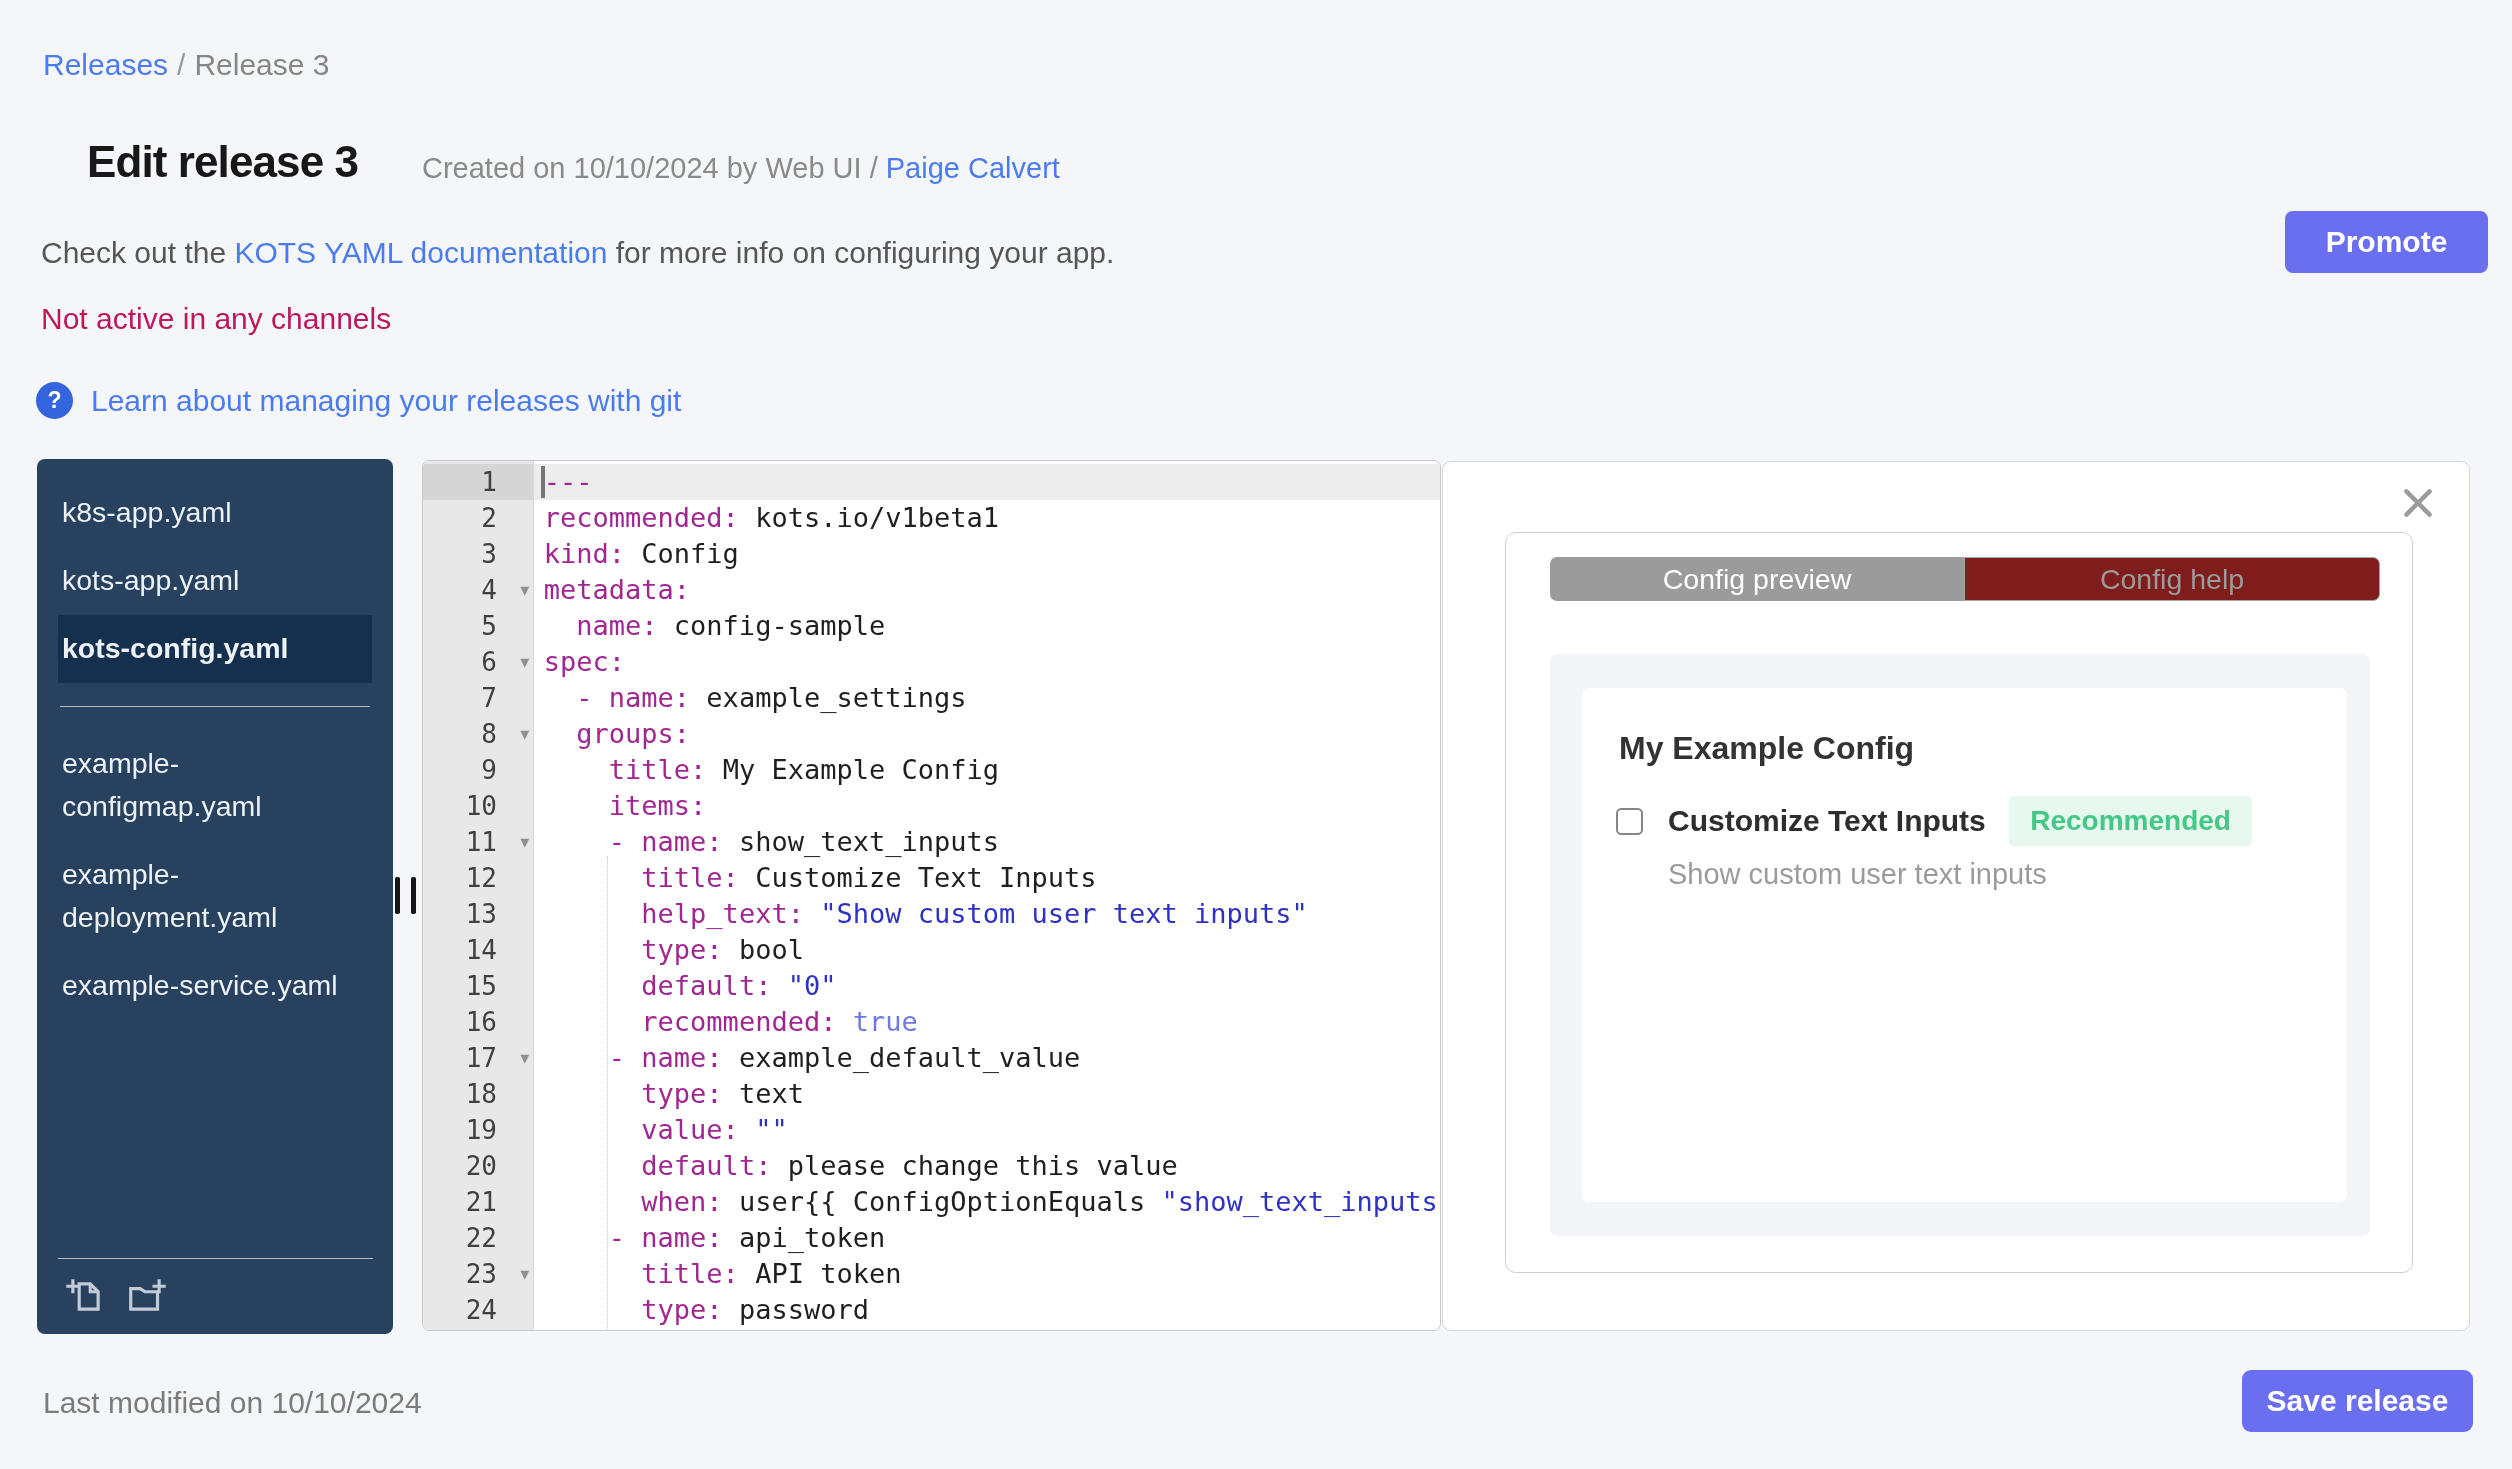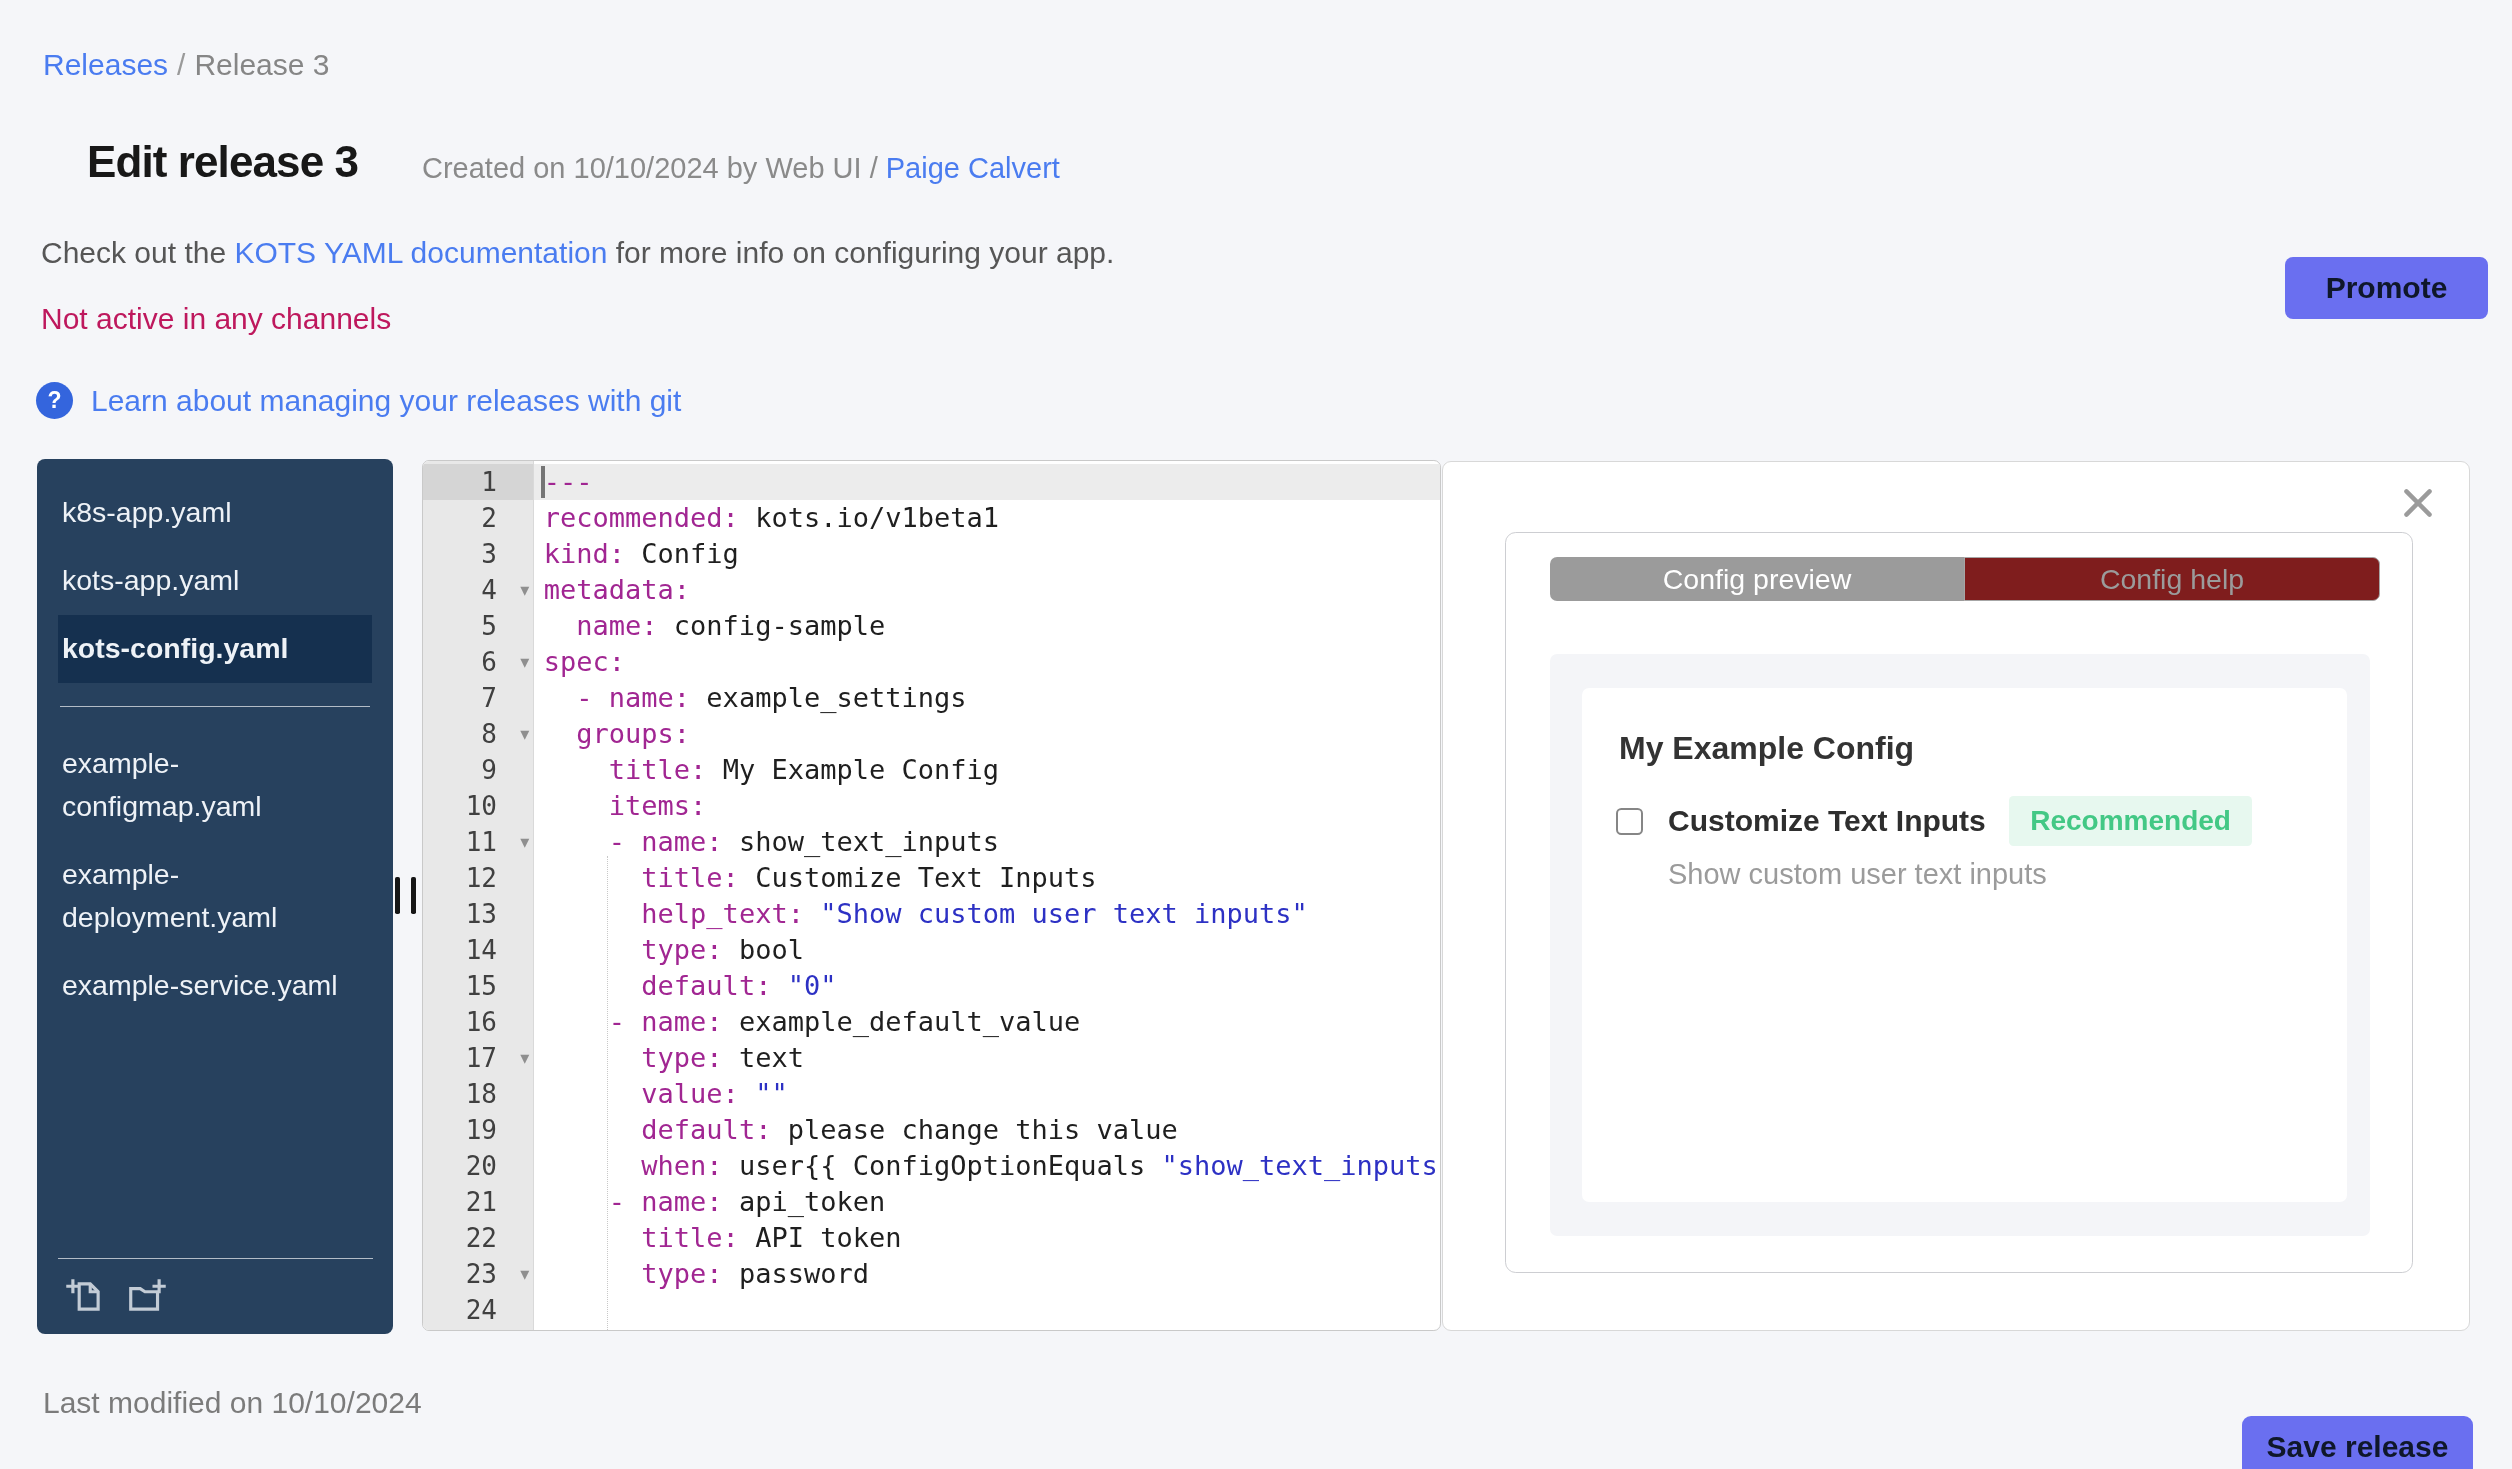--- a/index.html
+++ b/index.html
@@ -22,22 +22,22 @@
   .page-title{left:40px;top:132px;font-size:44px;line-height:59px;font-weight:bold;
     color:#181818;letter-spacing:-0.9px;margin-left:47px;}
   .title-meta{left:422px;top:150px;font-size:29px;line-height:37px;color:#8a8a8a;}
   .title-meta a{color:var(--link-blue);text-decoration:none;cursor:pointer;}
 
   .docs-line{left:41px;top:234px;font-size:30px;line-height:37px;color:#565656;}
   .docs-line a{color:var(--link-blue);text-decoration:none;cursor:pointer;}
   .status-line{left:41px;top:300px;font-size:30px;line-height:37px;color:#be185d;}
 
   .btn{display:flex;align-items:center;justify-content:center;
-    background:var(--accent-purple);color:#0f172a;font-weight:bold;font-size:30px;
-    border-radius:8px;cursor:pointer;user-select:none;margin-top:46px;}
+    background:var(--accent-purple);color:#ffffff;font-weight:bold;font-size:30px;
+    border-radius:8px;cursor:pointer;user-select:none;}
   .promote-btn{left:2285px;top:211px;width:203px;height:62px;}
   .save-btn{left:2242px;top:1370px;width:231px;height:62px;border-radius:9px;}
 
   .git-row{left:36px;top:382px;display:flex;align-items:center;gap:18px;}
   .q-circle{width:37px;height:37px;border-radius:50%;background:#3465dd;color:#fff;
     font-size:23px;font-weight:bold;display:flex;align-items:center;justify-content:center;}
   .git-link{font-size:30px;color:var(--link-blue);text-decoration:none;cursor:pointer;}
 
   
   .sidebar{left:37px;top:459px;width:356px;height:875px;background:var(--sidebar-bg);
@@ -209,20 +209,21 @@
         <div class="code-row"><span class="tk-key">spec:</span></div>
         <div class="code-row"><span class="tk-txt">  </span><span class="tk-key">- name:</span><span class="tk-txt"> example_settings</span></div>
         <div class="code-row"><span class="tk-txt">  </span><span class="tk-key">groups:</span></div>
         <div class="code-row"><span class="tk-txt">    </span><span class="tk-key">title:</span><span class="tk-txt"> My Example Config</span></div>
         <div class="code-row"><span class="tk-txt">    </span><span class="tk-key">items:</span></div>
         <div class="code-row"><span class="tk-txt">    </span><span class="tk-key">- name:</span><span class="tk-txt"> show_text_inputs</span></div>
         <div class="code-row"><span class="tk-txt">      </span><span class="tk-key">title:</span><span class="tk-txt"> Customize Text Inputs</span></div>
         <div class="code-row"><span class="tk-txt">      </span><span class="tk-key">help_text:</span><span class="tk-txt"> </span><span class="tk-str">"Show custom user text inputs"</span></div>
         <div class="code-row"><span class="tk-txt">      </span><span class="tk-key">type:</span><span class="tk-txt"> bool</span></div>
         <div class="code-row"><span class="tk-txt">      </span><span class="tk-key">default:</span><span class="tk-txt"> </span><span class="tk-str">"0"</span></div>
+        <div class="code-row"><span class="tk-txt">      </span><span class="tk-key">recommended:</span><span class="tk-txt"> </span><span class="tk-kw">true</span></div>
         <div class="code-row"><span class="tk-txt">    </span><span class="tk-key">- name:</span><span class="tk-txt"> example_default_value</span></div>
         <div class="code-row"><span class="tk-txt">      </span><span class="tk-key">type:</span><span class="tk-txt"> text</span></div>
         <div class="code-row"><span class="tk-txt">      </span><span class="tk-key">value:</span><span class="tk-txt"> </span><span class="tk-str">""</span></div>
         <div class="code-row"><span class="tk-txt">      </span><span class="tk-key">default:</span><span class="tk-txt"> please change this value</span></div>
         <div class="code-row"><span class="tk-txt">      </span><span class="tk-key">when:</span><span class="tk-txt"> user{{ ConfigOptionEquals </span><span class="tk-str">"show_text_inputs"</span></div>
         <div class="code-row"><span class="tk-txt">    </span><span class="tk-key">- name:</span><span class="tk-txt"> api_token</span></div>
         <div class="code-row"><span class="tk-txt">      </span><span class="tk-key">title:</span><span class="tk-txt"> API token</span></div>
         <div class="code-row"><span class="tk-txt">      </span><span class="tk-key">type:</span><span class="tk-txt"> password</span></div>
       </div>
   </div>

